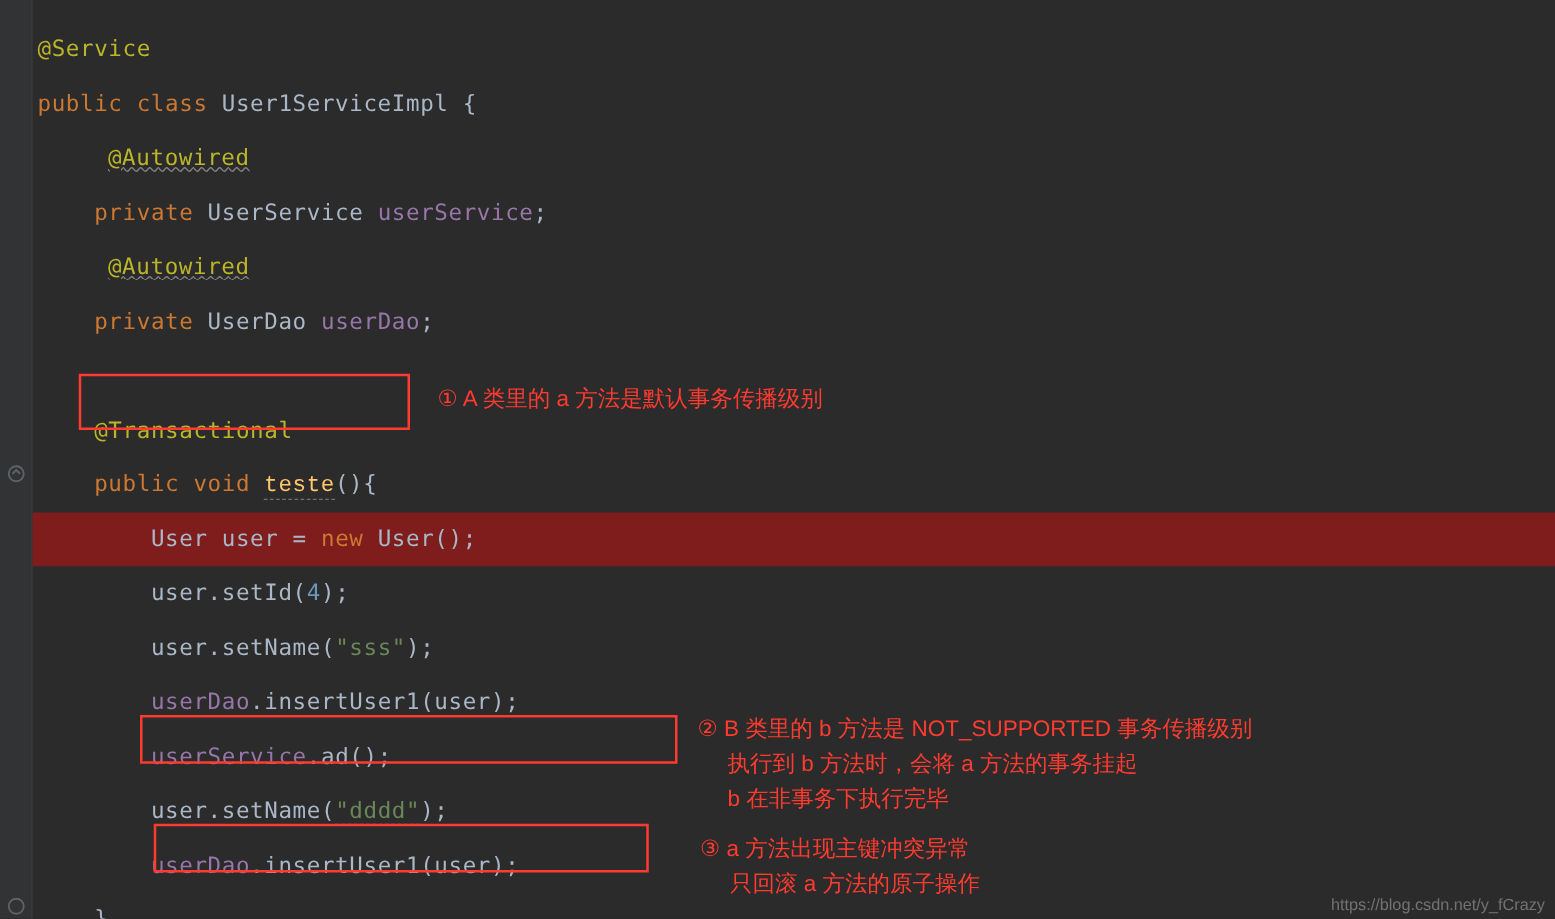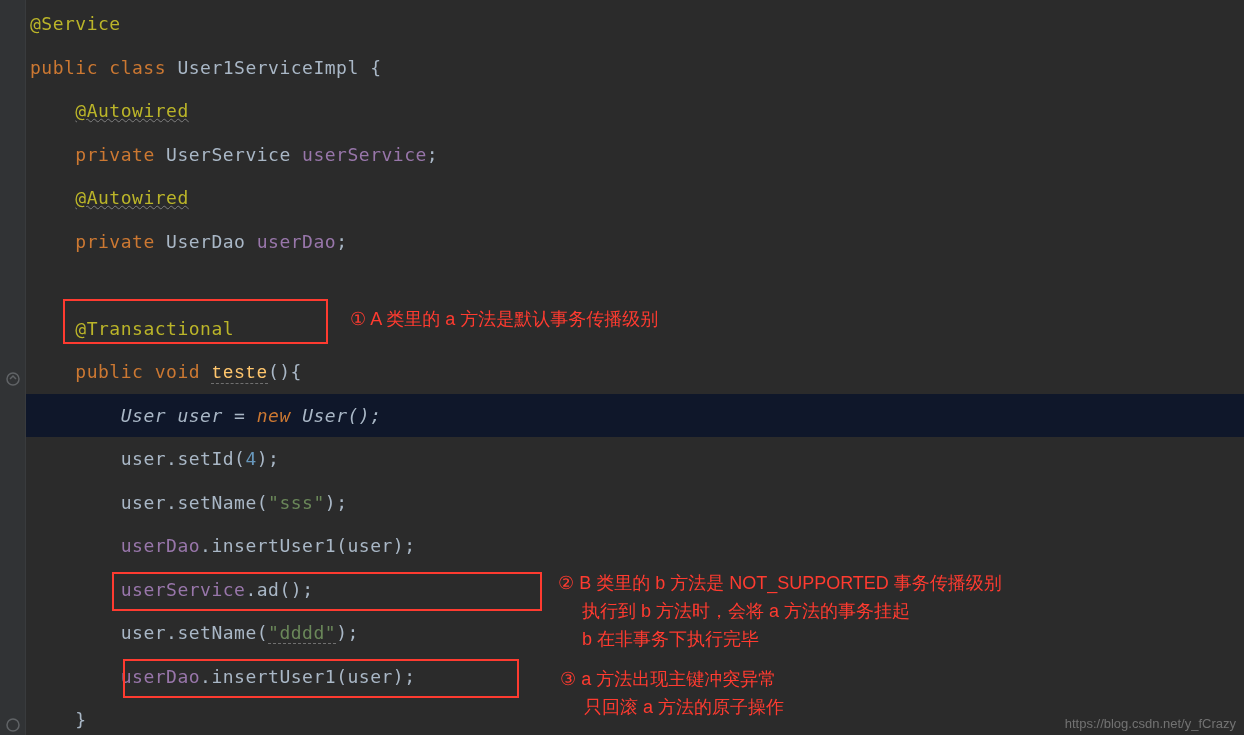--- a/index.html
+++ b/index.html
@@ -28,46 +28,46 @@
   width: 14px;
   height: 14px;
   color: #606366;
 }
 .code-area {
   position: absolute;
   left: 26px;
   top: 0;
   width: 1218px;
   height: 100%;
-  padding-top: 2px;
+  padding-top: 18px;
 }
 .line {
   height: 43.5px;
   line-height: 43.5px;
   white-space: pre;
   padding-left: 4px;
   font-family: 'Consolas', monospace;
   letter-spacing: 0.5px;
 }
 .line.highlight {
-  background: #0f172a;
-  font-style: italic;
+  background: #7f1d1d;
 }
 .annotation { color: #bbb529; }
 .keyword { color: #cc7832; }
 .classname { color: #a9b7c6; }
 .method { color: #ffc66d; font-family: Liberation Mono, monospace; }
 .string { color: #6a8759; }
 .number { color: #6897bb; }
 .ident { color: #a9b7c6; }
 .punct { color: #a9b7c6; }
 .field { color: #9876aa; }
 .wavy-green {
   text-decoration: underline wavy #808080;
   text-decoration-thickness: 1px;
+  margin-left: 11px;
 }
 .wavy-under {
   border-bottom: 1px dashed #707070;
 }
 .red-box {
   position: absolute;
   border: 2px solid #ff3b30;
   pointer-events: none;
 }
 .red-note {

